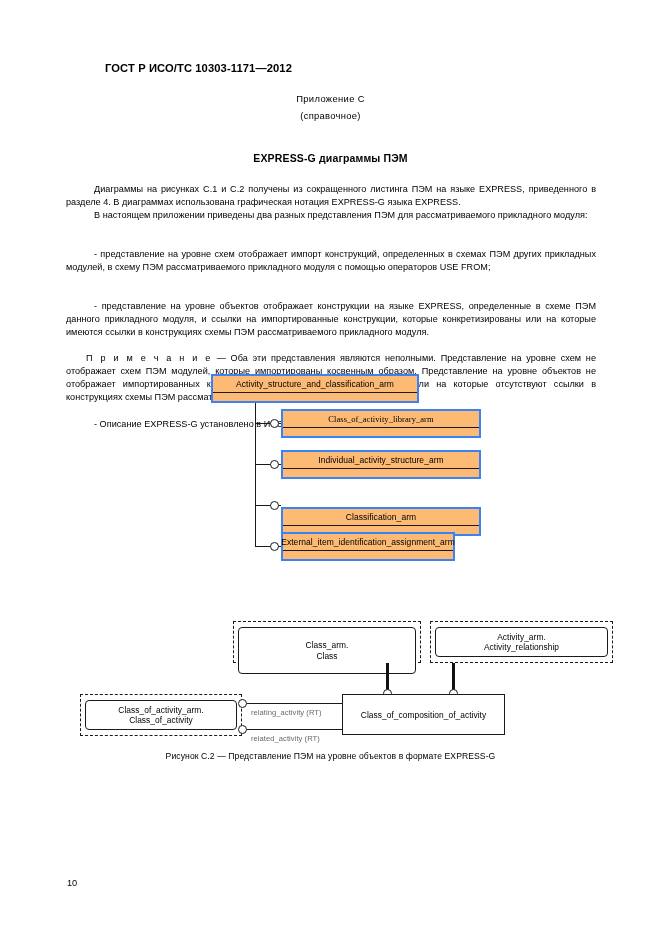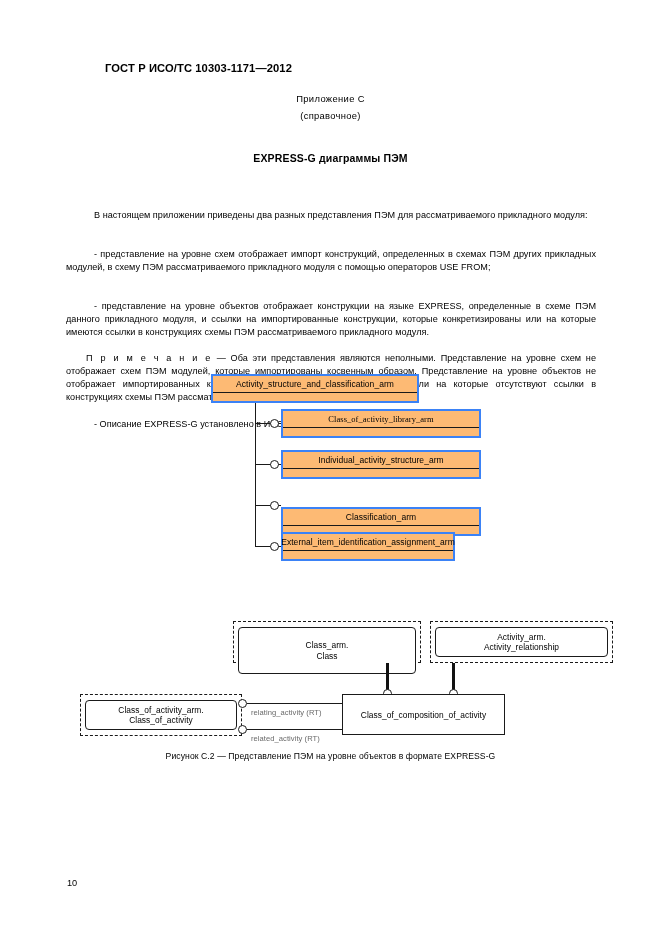--- a/index.html
+++ b/index.html
@@ -210,20 +210,23 @@
 </head>
 <body>
 
 <div class="page">
 
   <div class="doc-header">ГОСТ Р ИСО/ТС 10303-1171—2012</div>
   <div class="annex-title">Приложение С</div>
   <div class="annex-sub">(справочное)</div>
   <div class="section-title">EXPRESS-G диаграммы ПЭМ</div>
 
+  <div class="body-block p1">
+    <p class="indent">Диаграммы на рисунках С.1 и С.2 получены из сокращенного листинга ПЭМ на языке EXPRESS, приведенного в разделе 4. В диаграммах использована графическая нотация EXPRESS-G языка EXPRESS.</p>
+  </div>
   <div class="body-block p2">
     <p class="indent">В настоящем приложении приведены два разных представления ПЭМ для рассматриваемого прикладного модуля:</p>
   </div>
   <div class="body-block p3">
     <p class="indent">- представление на уровне схем отображает импорт конструкций, определенных в схемах ПЭМ других прикладных модулей, в схему ПЭМ рассматриваемого прикладного модуля с помощью операторов USE FROM;</p>
   </div>
   <div class="body-block p4">
     <p class="indent">- представление на уровне объектов отображает конструкции на языке EXPRESS, определенные в схеме ПЭМ данного прикладного модуля, и ссылки на импортированные конструкции, которые конкретизированы или на которые имеются ссылки в конструкциях схемы ПЭМ рассматриваемого прикладного модуля.</p>
   </div>
   <div class="body-block p5">

